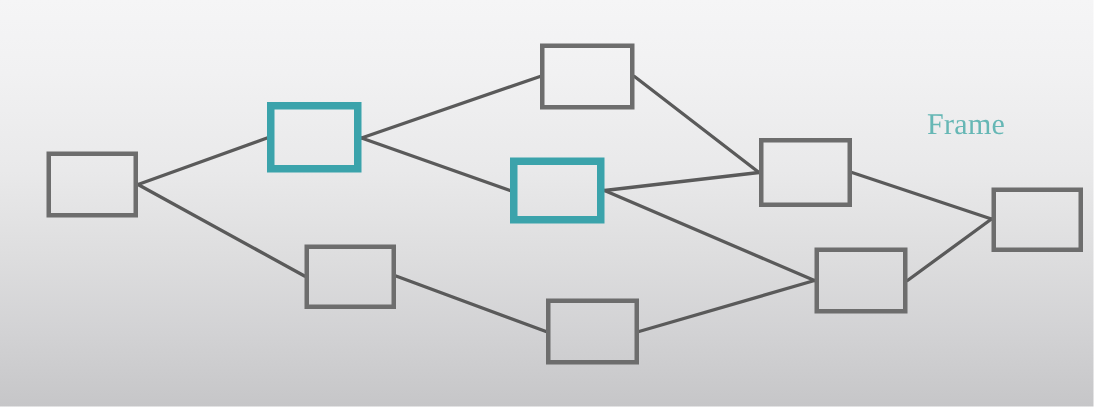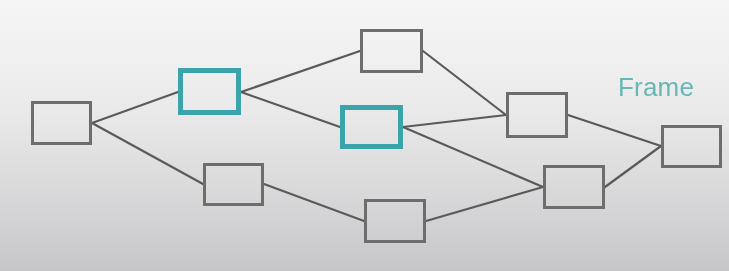--- a/index.html
+++ b/index.html
@@ -43,25 +43,25 @@
     width: 100%;
     height: 100%;
     line-height: 1;
     font-size: 11px;
     color: transparent;
   }
   #frame-label {
     position: absolute;
     left: 618px;
     top: 72px;
-    font-size: 26px;
+    font-size: 20px;
     letter-spacing: 0.2px;
     color: #66b7b5;
     white-space: nowrap;
-    font-family: Liberation Sans, sans-serif;
+    font-family: Liberation Serif, serif;
   }
 </style>
 </head>
 <body>
 
 <div id="canvas">
 
   <svg id="edge-layer" viewBox="0 0 729 271" width="729" height="271" xmlns="http://www.w3.org/2000/svg">
       <line x1="92" y1="123" x2="178" y2="92" stroke="#5a5a5a" stroke-width="2.2" stroke-linecap="round"></line>
       <line x1="92" y1="123" x2="203" y2="184" stroke="#5a5a5a" stroke-width="2.2" stroke-linecap="round"></line>

